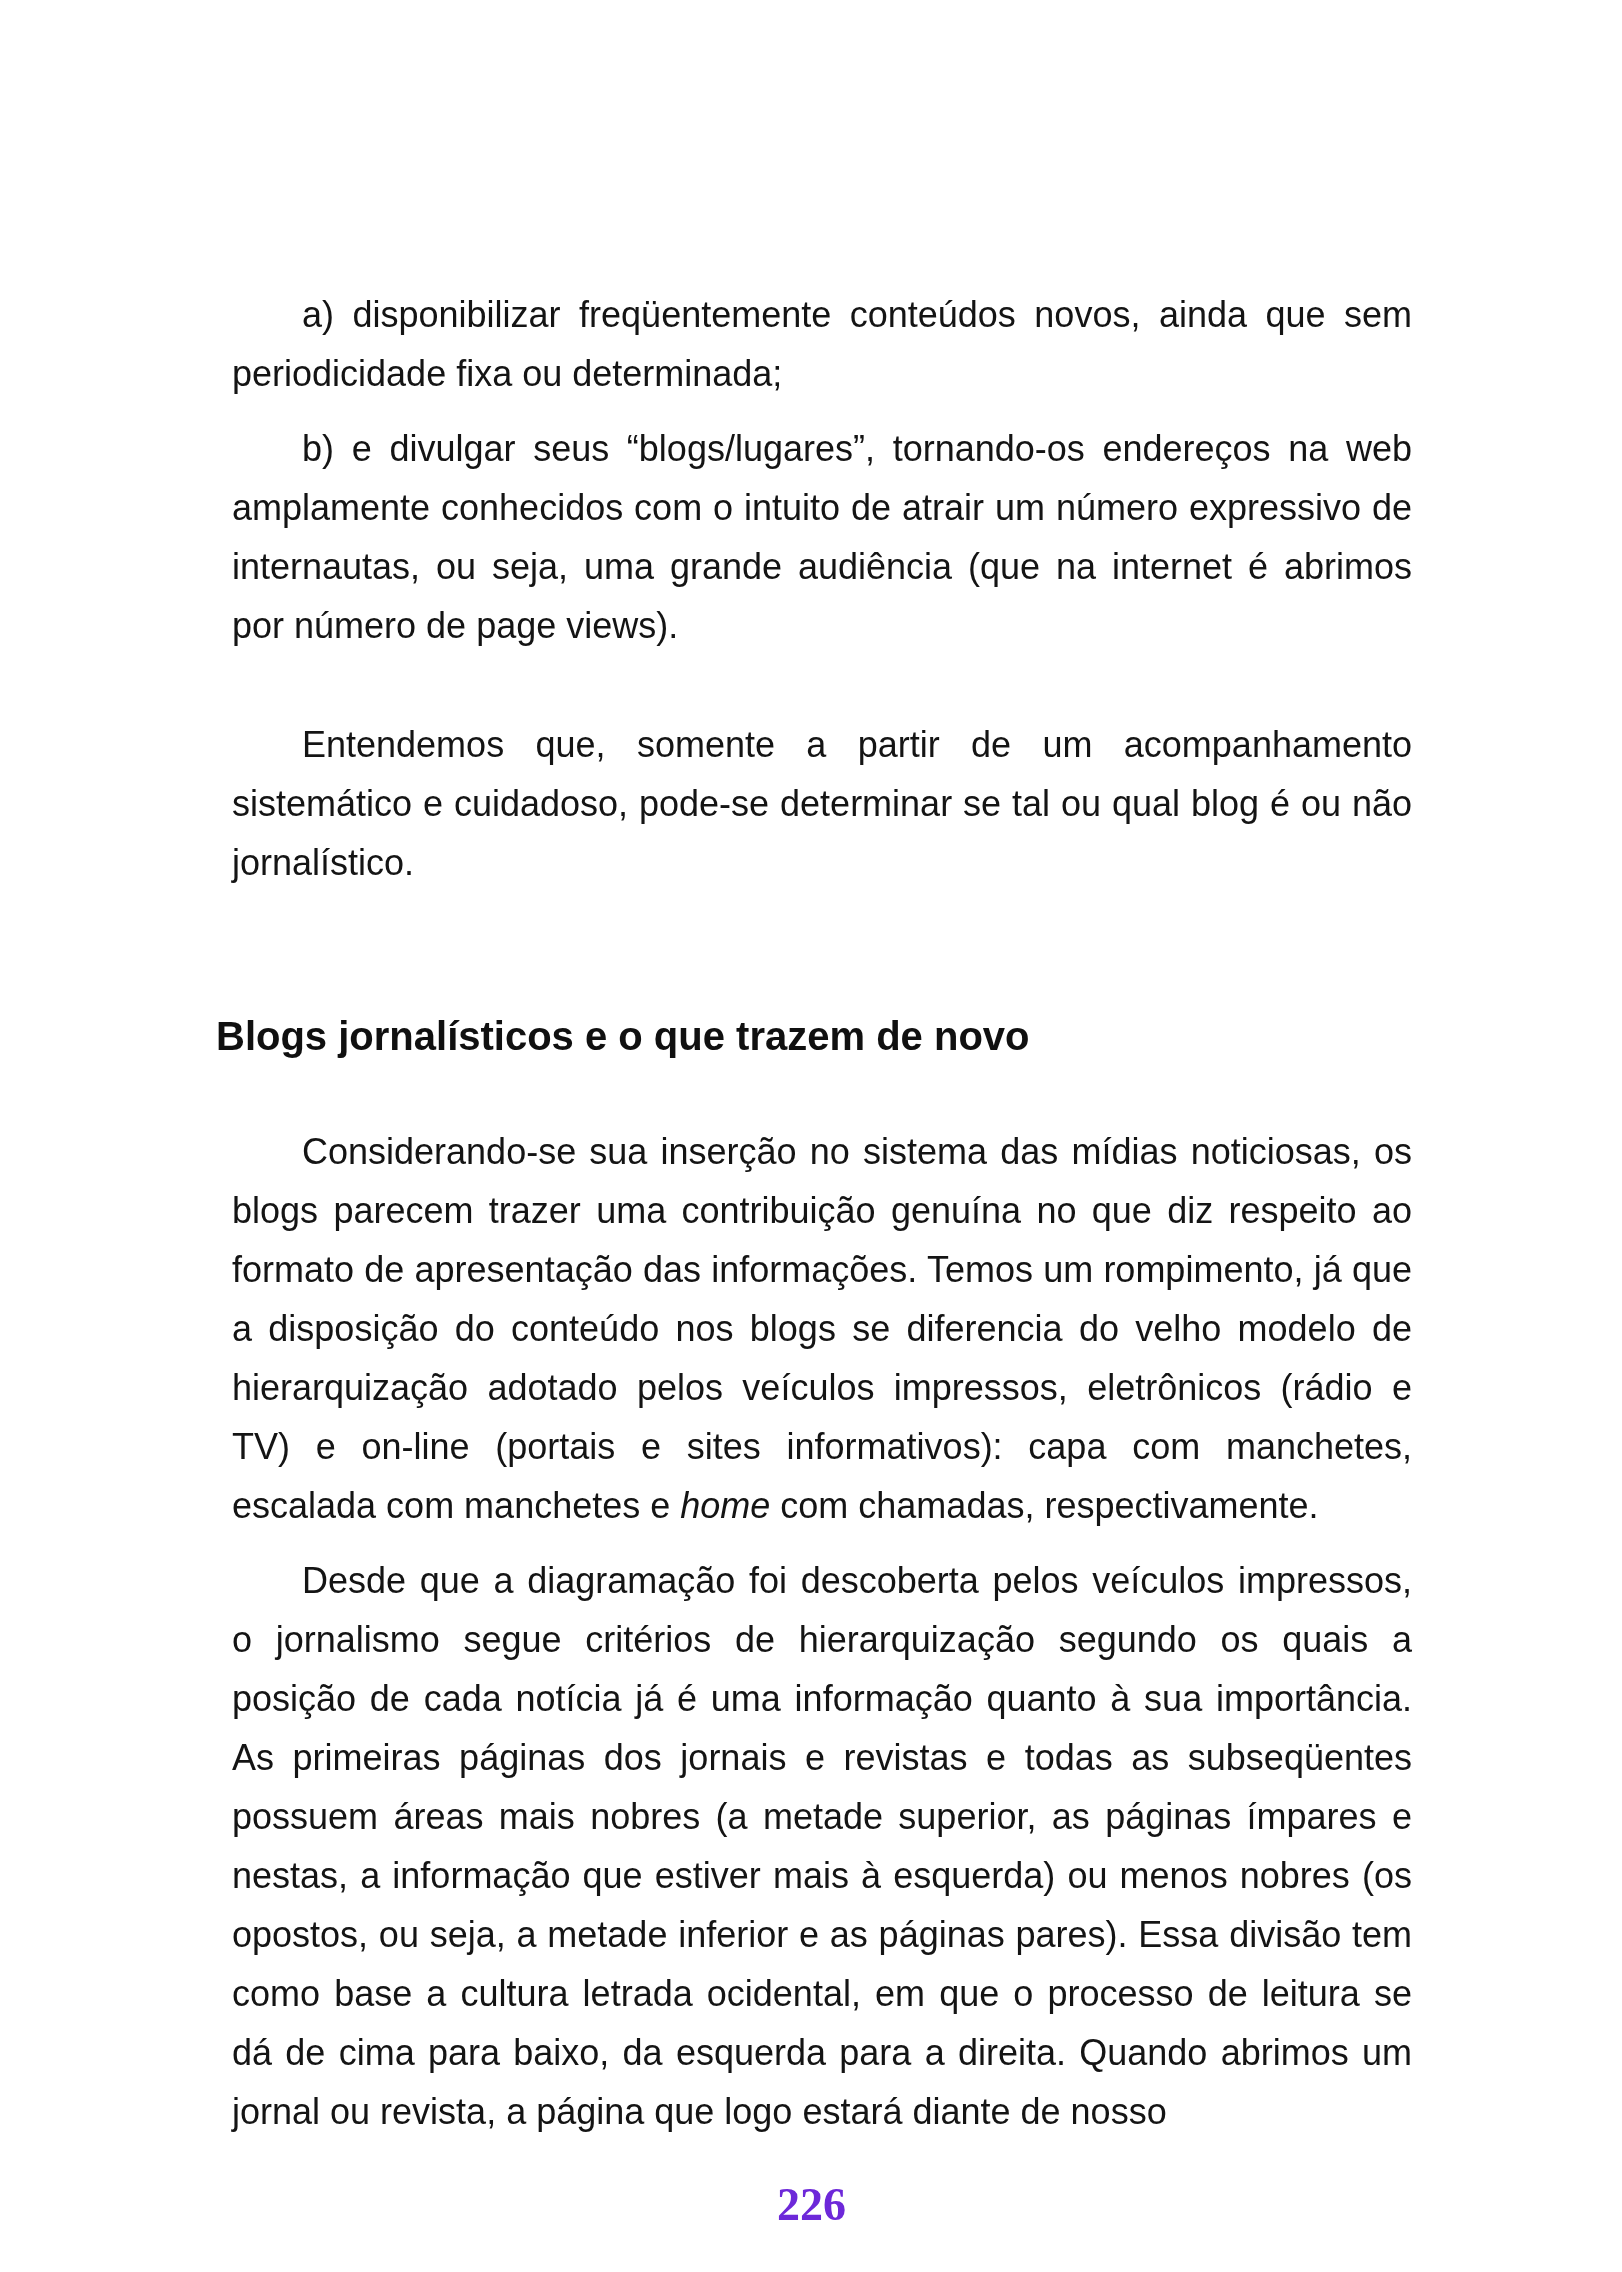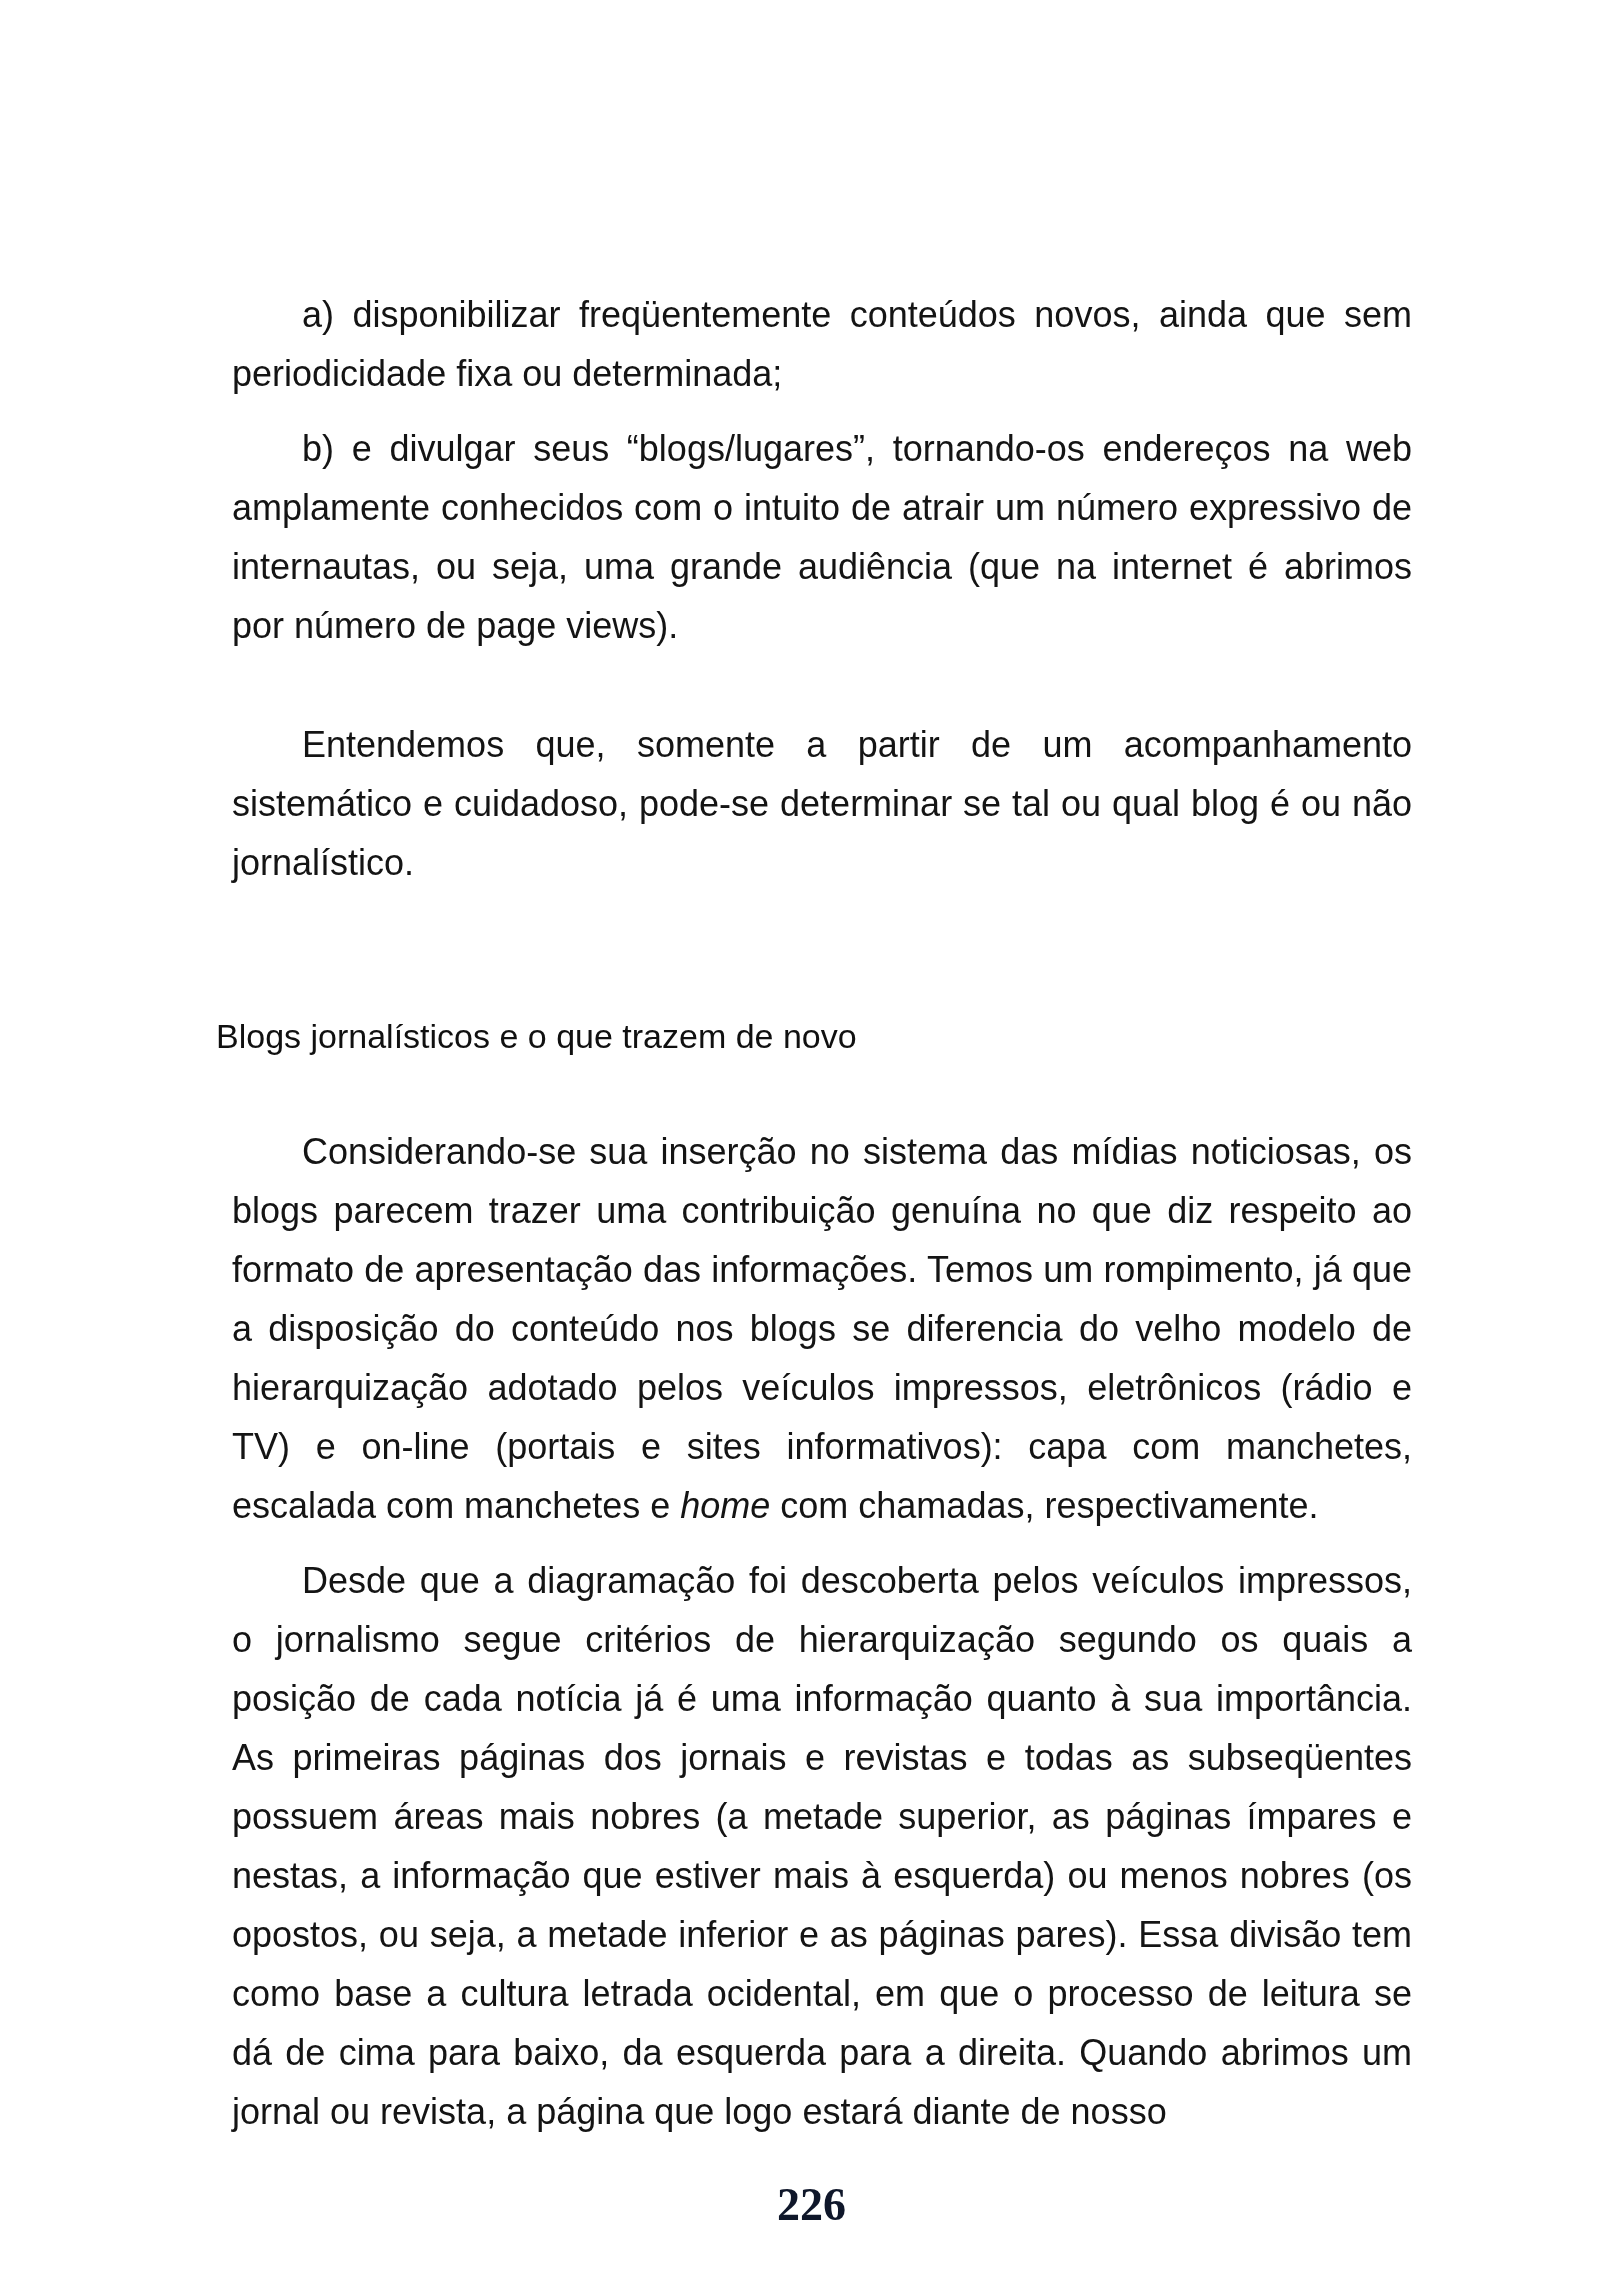--- a/index.html
+++ b/index.html
@@ -36,36 +36,36 @@
     text-align: justify;
     text-indent: 70px;
     color: #141414;
   }
   p.body span { white-space: pre-wrap; }
   p.para-gap {
     margin-top: 60px;
   }
   h2.heading {
     margin: 120px 0 62px 0;
-    font-size: 34px;
+    font-size: 40px;
     line-height: 48px;
-    font-weight: normal;
+    font-weight: bold;
     color: #101010;
     text-align: left;
   }
   .page-number {
     position: absolute;
     top: 2178px;
     left: 0;
     width: 1623px;
     text-align: center;
     font-family: "Liberation Serif", serif;
     font-weight: bold;
     font-size: 46px;
-    color: #0f172a;
+    color: #6d28d9;
   }
 </style>
 </head>
 <body>
 
 <div class="page">
   <div class="text-block">
 
     <p class="body"><span>a) disponibilizar freqüentemente conteúdos novos, ainda que sem periodicidade fixa ou determinada;</span></p>
 

